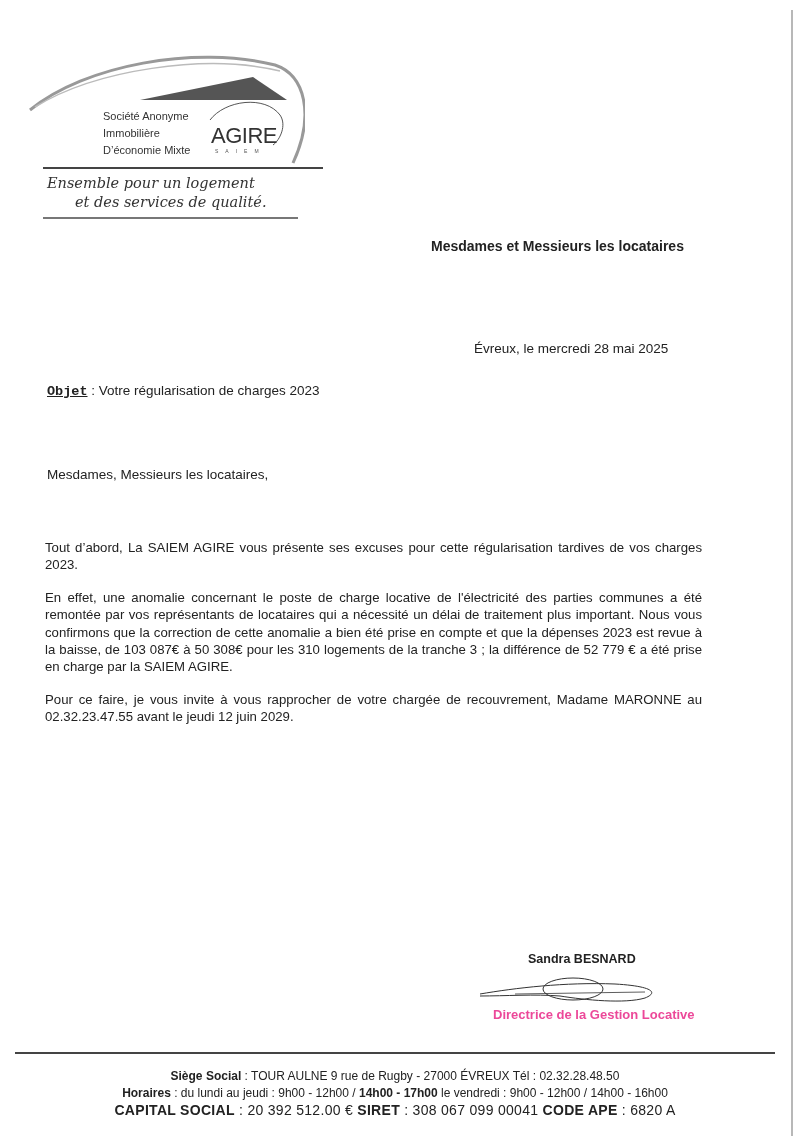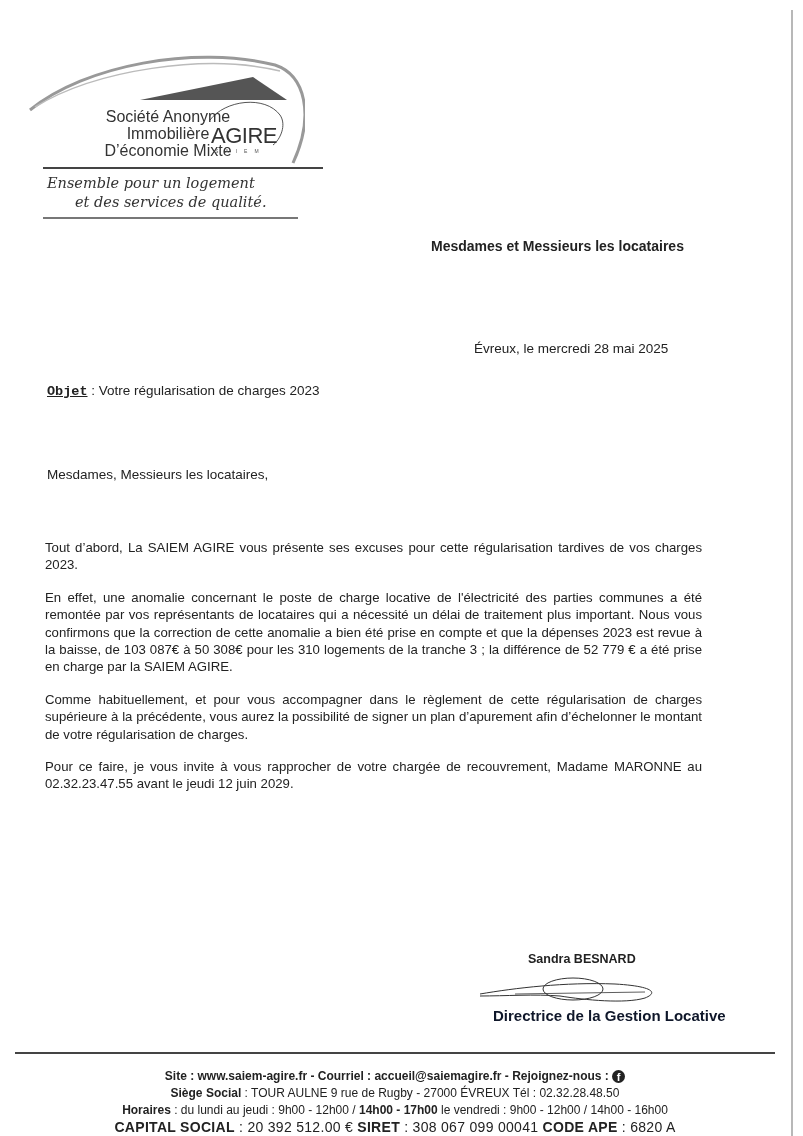--- a/index.html
+++ b/index.html
@@ -1,42 +1,42 @@
 <!DOCTYPE html>
 <html><head>
 <meta charset="utf-8">
 <style>
   html, body { margin: 0; padding: 0; background: #ffffff; }
   body { width: 803px; height: 1136px; position: relative; overflow: hidden;
          font-family: "Liberation Sans", "DejaVu Sans", sans-serif; color: #1a1a1a; }
   .page-edge { position: absolute; top: 10px; right: 10px; width: 2px; height: 1126px; background: #b8b8b8; }
   .logo { position: absolute; left: 25px; top: 45px; width: 280px; height: 180px; }
   .logo svg { position: absolute; left: 0; top: 0; }
-  .logo-text { position: absolute; left: 78px; top: 63px; width: 130px; text-align: center;
-               font-size: 16px; line-height: 17px; color: #333; }
+  .logo-text { position: absolute; left: 78px; top: 63px; width: 130px; text-align: left;
+               font-size: 11px; line-height: 17px; color: #333; }
   .logo-agire { position: absolute; left: 186px; top: 78px; font-size: 22px; letter-spacing: -0.5px; color: #333; }
   .logo-saiem { position: absolute; left: 190px; top: 103px; font-size: 5px; letter-spacing: 7px; color: #555; }
   .logo-rule1 { position: absolute; left: 18px; top: 122px; width: 280px; height: 2px; background: #444; }
   .slogan { position: absolute; left: 22px; top: 129px; font-family: "DejaVu Serif", serif; font-style: italic;
             font-size: 14.5px; line-height: 19px; color: #333; }
   .slogan .l2 { padding-left: 28px; display: block; }
   .logo-rule2 { position: absolute; left: 18px; top: 172px; width: 255px; height: 2px; background: #777; }
 
   .recipient { position: absolute; left: 431px; top: 236px; font-weight: bold; font-size: 14px; line-height: 21px; color: #222; }
   .date { position: absolute; left: 474px; top: 341px; font-size: 13.5px; color: #222; }
   .subject { position: absolute; left: 47px; top: 383px; font-size: 13.5px; color: #222; }
   .subject .lbl { font-weight: bold; text-decoration: underline; font-family: Liberation Mono, monospace; }
   .greeting { position: absolute; left: 47px; top: 467px; font-size: 13.5px; color: #222; text-align: right; }
 
   .body { position: absolute; left: 45px; top: 539px; width: 673px; font-size: 13.2px; line-height: 17.4px; color: #222; }
   .body p { margin: 0 16px 15px 0; text-align: justify; }
 
   .signer { position: absolute; left: 528px; top: 952px; font-weight: bold; font-size: 12.5px; color: #222; text-align: right; }
   .signature { position: absolute; left: 475px; top: 972px; }
-  .sig-title { position: absolute; left: 493px; top: 1007px; font-weight: bold; font-size: 15px; color: #0f172a; }
+  .sig-title { position: absolute; left: 493px; top: 1007px; font-weight: bold; font-size: 13px; color: #ec4899; }
 
   .footer-rule { position: absolute; left: 15px; top: 1052px; width: 760px; height: 2px; background: #444; }
   .footer { position: absolute; left: 0; top: 1068px; width: 790px; text-align: center; font-size: 12px; line-height: 17px; color: #222; }
   .footer .line { display: block; white-space: nowrap; }
   .footer b { font-weight: bold; }
   .footer .big { font-size: 14px; letter-spacing: 0.3px; }
   .fb-icon { display: inline-block; width: 13px; height: 13px; border-radius: 50%; background: #222; color: #fff;
              font-size: 11px; line-height: 14px; font-weight: bold; text-align: center; vertical-align: -1px; }
 </style>
 </head>
@@ -74,32 +74,30 @@
 
 <div class="subject">
   <span class="lbl">Objet</span><span> : </span><span>Votre régularisation de charges 2023</span>
 </div>
 
 <div class="greeting">Mesdames, Messieurs les locataires,</div>
 
 <div class="body">
   <p>Tout d’abord, La SAIEM AGIRE vous présente ses excuses pour cette régularisation tardives de vos charges 2023.</p>
   <p>En effet, une anomalie concernant le poste de charge locative de l'électricité des parties communes a été remontée par vos représentants de locataires qui a nécessité un délai de traitement plus important. Nous vous confirmons que la correction de cette anomalie a bien été prise en compte et que la dépenses 2023 est revue à la baisse, de 103 087€ à 50 308€ pour les 310 logements de la tranche 3 ; la différence de 52 779 € a été prise en charge par la SAIEM AGIRE.</p>
-  <p>Comme habituellement, et pour vous accompagner dans le règlement de cette régularisation de charges supérieure à la précédente, vous aurez la possibilité de signer un plan d’apurement afin d’échelonner le montant de votre régularisation de charges.</p>
   <p>Pour ce faire, je vous invite à vous rapprocher de votre chargée de recouvrement, Madame MARONNE au 02.32.23.47.55 avant le jeudi 12 juin 2029.</p>
 </div>
 
 <div class="signer">Sandra BESNARD</div>
 <svg class="signature" width="190" height="34" viewBox="0 0 190 34">
   <path d="M5 22 C 40 16, 90 10, 140 12 C 175 14, 185 20, 170 26 C 150 32, 110 28, 85 24 C 60 22, 30 24, 5 24" fill="none" stroke="#333" stroke-width="1"></path>
   <ellipse cx="98" cy="17" rx="30" ry="11" fill="none" stroke="#333" stroke-width="1"></ellipse>
   <line x1="40" y1="22" x2="170" y2="20" stroke="#333" stroke-width="0.8"></line>
 </svg>
 <div class="sig-title">Directrice de la Gestion Locative</div>
 
 <div class="footer-rule"></div>
 
 <div class="footer">
-  <span class="line"><b><span>Site : </span><span>www.saiem-agire.fr</span><span> - Courriel : </span><span>accueil@saiemagire.fr</span><span> - Rejoignez-nous : </span></b><span class="fb-icon">f</span></span>
   <span class="line"><b>Siège Social</b><span> : TOUR AULNE  9 rue de Rugby - 27000 ÉVREUX </span><span>Tél : 02.32.28.48.50</span></span>
   <span class="line"><b>Horaires</b><span> : du lundi au jeudi : 9h00 - 12h00 / </span><b>14h00 - 17h00</b><span> le vendredi : 9h00 - 12h00 / 14h00 - 16h00</span></span>
   <span class="line big"><b>CAPITAL SOCIAL</b><span> : 20 392 512.00 € </span><b>SIRET</b><span> : 308 067 099 00041 </span><b>CODE APE</b><span> : 6820 A</span></span>
 </div>
 
 </body></html>

